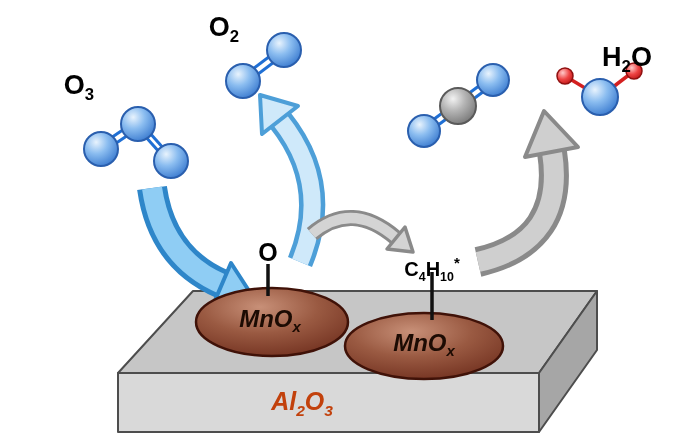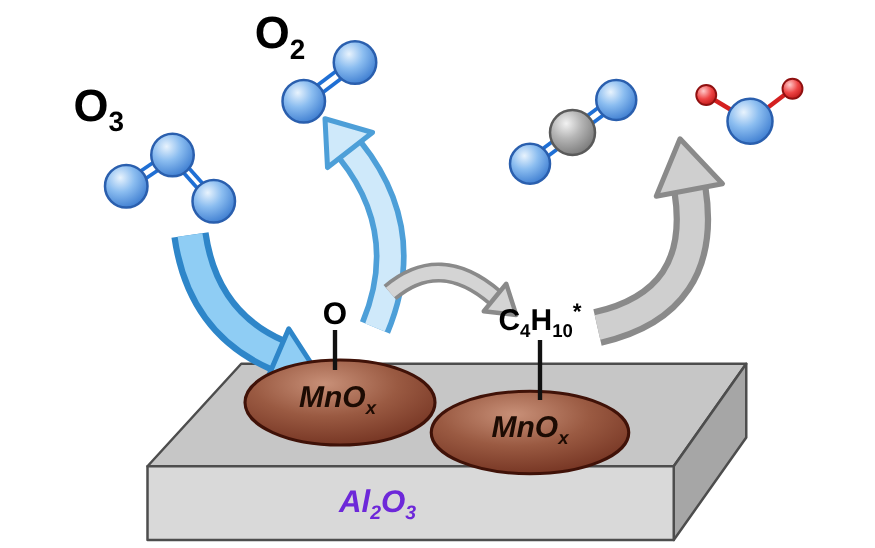--- a/index.html
+++ b/index.html
@@ -6,28 +6,28 @@
   .stage{
     position:relative;width:700px;height:438px;background:#ffffff;overflow:hidden;
     font-family:"Liberation Sans",sans-serif;
   }
   .stage svg{position:absolute;left:0;top:0;}
   .label{
     position:absolute;transform:translate(-50%,-50%);
     font-weight:bold;color:#000;white-space:nowrap;line-height:1;
     font-family:"Liberation Sans",sans-serif;
   }
-  .f27{font-size:36px;}
+  .f27{font-size:27px;}
   .f25{font-size:25px;}
-  .f24{font-size:24px;}
+  .f24{font-size:20px;margin-top:12px;}
   .label sub{font-size:0.62em;}
   .label sup{font-size:0.75em;}
   .italic{font-style:italic;}
   .mnox{color:#1c0b03;font-size:24px;}
-  .al2o3{color:#6d28d9;font-size:25px;}
+  .al2o3{color:#c2410c;font-size:25px;}
 </style>
 </head>
 <body>
 
 <div class="stage">
 
   <svg width="700" height="438" viewBox="0 0 700 438">
     <defs>
       <radialGradient id="gradBlue" cx="36%" cy="30%" r="75%">
         <stop offset="0%" stop-color="#e8f3fd"></stop>
@@ -128,20 +128,23 @@
 
   <div class="label f27" style="left:79px;top:88px">
     <span>O</span><sub>3</sub>
   </div>
 
   <div class="label f27" style="left:224px;top:30px">
     <span>O</span><sub>2</sub>
   </div>
 
 
+  <div class="label f27" style="left:627px;top:60px">
+    <span>H</span><sub>2</sub><span>O</span>
+  </div>
 
   <div class="label f25" style="left:268px;top:252px">
     <span>O</span>
   </div>
 
   <div class="label f24" style="left:432px;top:257px">
     <span>C</span><sub>4</sub><span>H</span><sub>10</sub><sup>*</sup>
   </div>
 
   <div class="label italic mnox" style="left:270px;top:321px">

